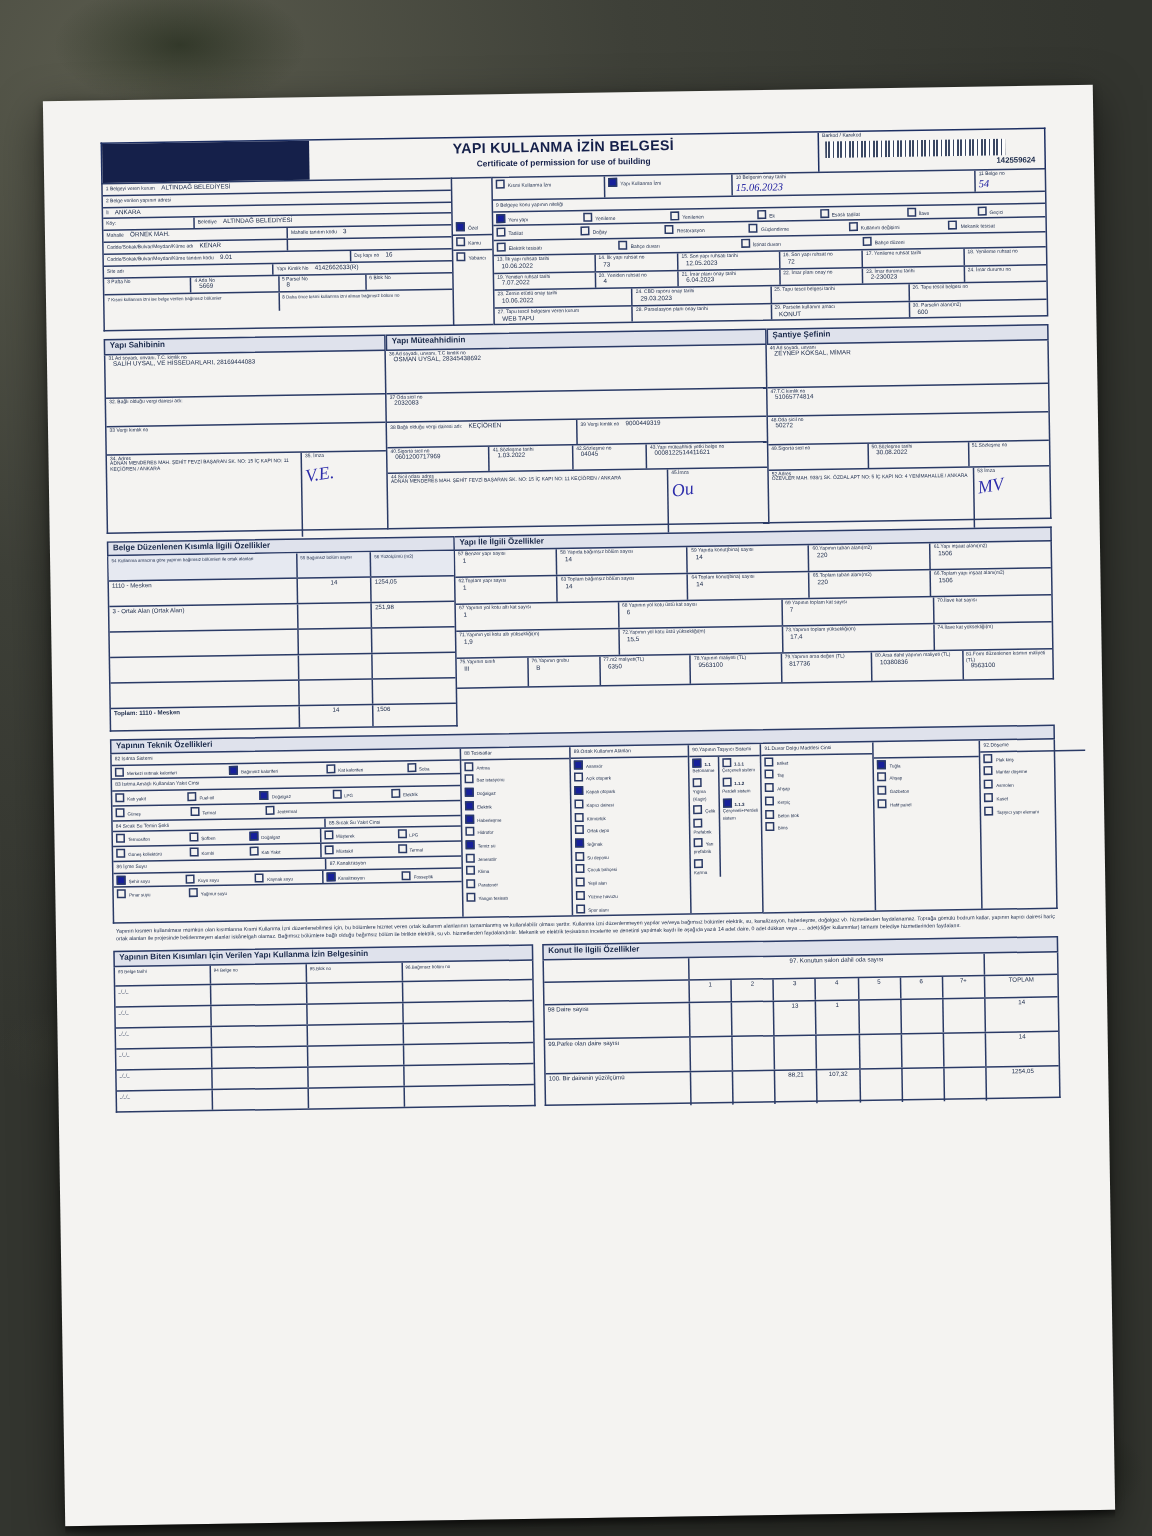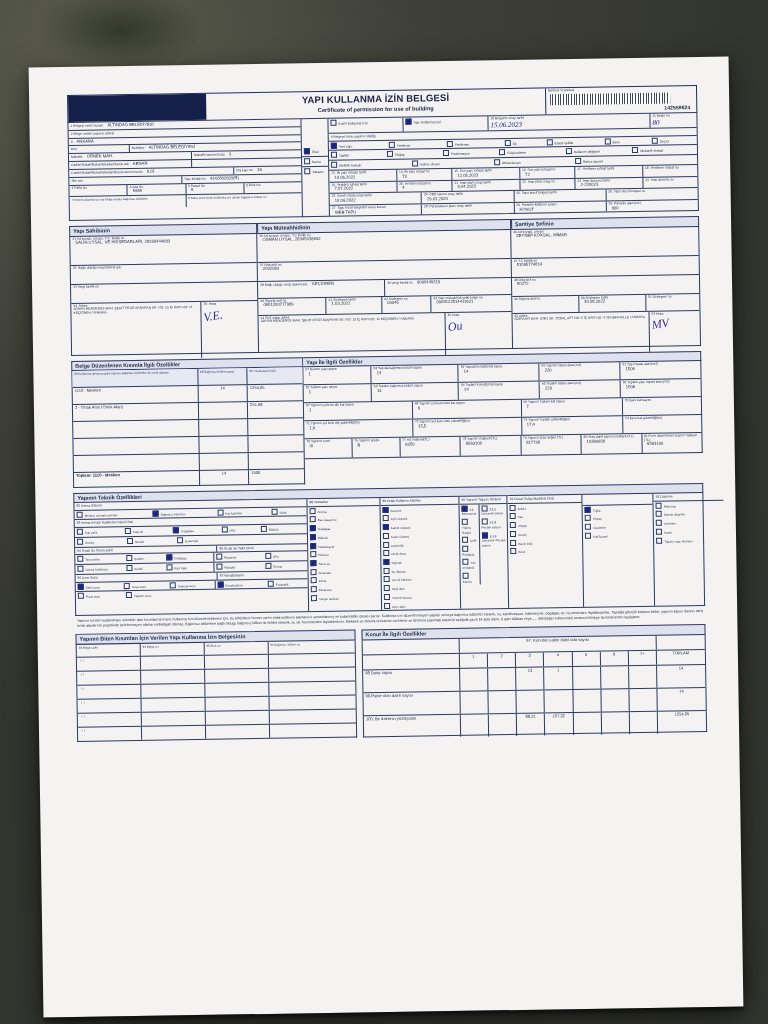--- a/index.html
+++ b/index.html
@@ -210,21 +210,21 @@
             </div>
             <div class="pad" style="flex:0 0 80px;border-right:1px solid #2a3a66;">
               <span class="chk on"></span><span class="small">Yapı Kullanma İzni</span>
             </div>
             <div class="pad" style="flex:1;border-right:1px solid #2a3a66;">
               <div class="cellnum">10 Belgenin onay tarihi</div>
               <div class="handw">15.06.2023</div>
             </div>
             <div class="pad" style="flex:0 0 42px;">
               <div class="cellnum">11 Belge no</div>
-              <div class="handw">80</div>
+              <div class="handw">54</div>
             </div>
           </div>
           <div class="pad cellline">
             <span class="cellnum">9 Belgeye konu yapının niteliği</span>
           </div>
           <div class="row cellline" style="flex-wrap:wrap;">
             <div class="pad" style="flex:1;"><span class="chk on"></span><span class="small">Yeni yapı</span></div>
             <div class="pad" style="flex:1;"><span class="chk"></span><span class="small">Yenileme</span></div>
             <div class="pad" style="flex:1;"><span class="chk"></span><span class="small">Yenilenen</span></div>
             <div class="pad" style="flex:.7;"><span class="chk"></span><span class="small">Ek</span></div>

